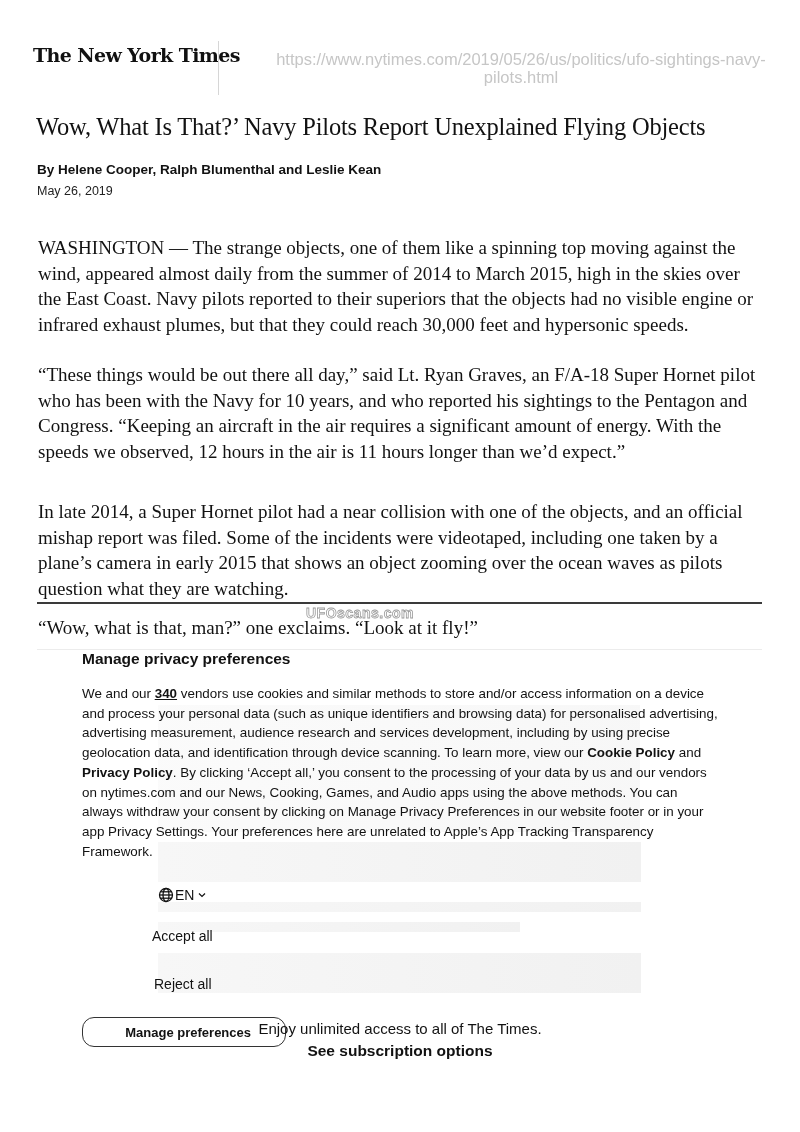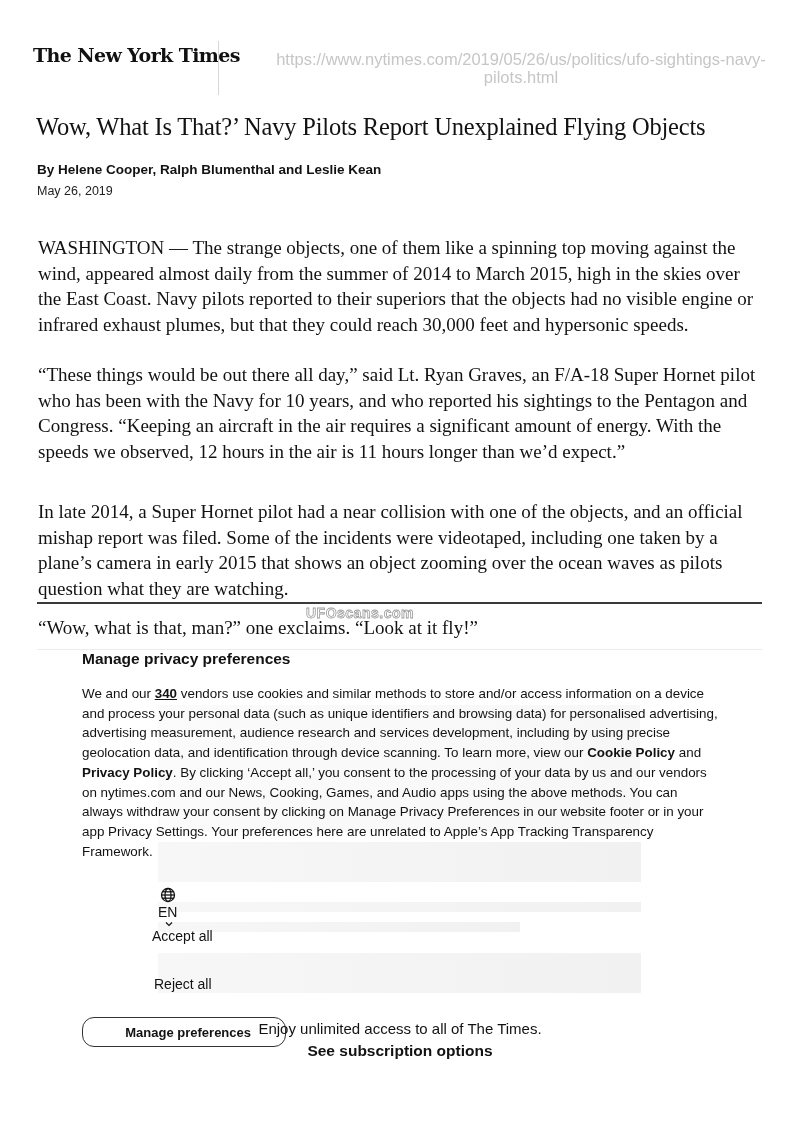--- a/index.html
+++ b/index.html
@@ -63,21 +63,21 @@
     .consent-body {
       left: 82px; top: 684px; width: 640px;
       font-family: "Liberation Sans", sans-serif; font-size: 13.4px; line-height: 19.7px; color: #121212;
     }
     .vendor-link { font-weight: bold; text-decoration: underline; color: #121212; cursor: pointer; }
     .policy-link { font-weight: bold; color: #121212; cursor: pointer; }
 
     .lang {
       left: 158px; top: 887px;
       font-family: "Liberation Sans", sans-serif; font-size: 14px; color: #121212;
-      display: flex; align-items: center; gap: 1px; cursor: pointer; flex-direction: column;
+      display: flex; align-items: center; gap: 1px; cursor: pointer;
     }
     .lang svg { display: block; }
     .btn-text {
       font-family: "Liberation Sans", sans-serif; font-weight: normal; font-size: 14px; color: #121212;
       cursor: pointer;
     }
     .accept { left: 152px; top: 928px; }
     .reject { left: 154px; top: 976px; }
 
     .manage-btn {

